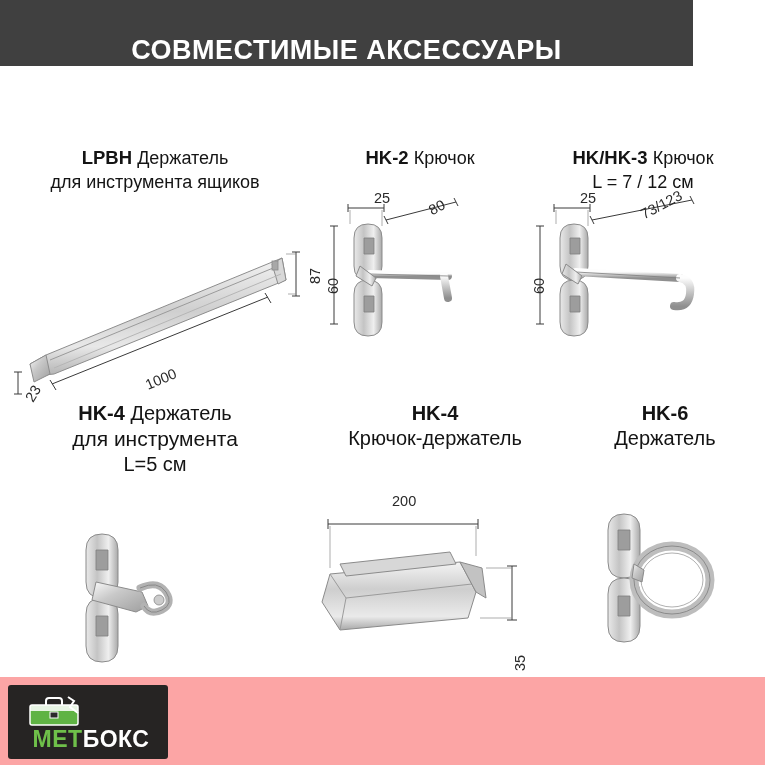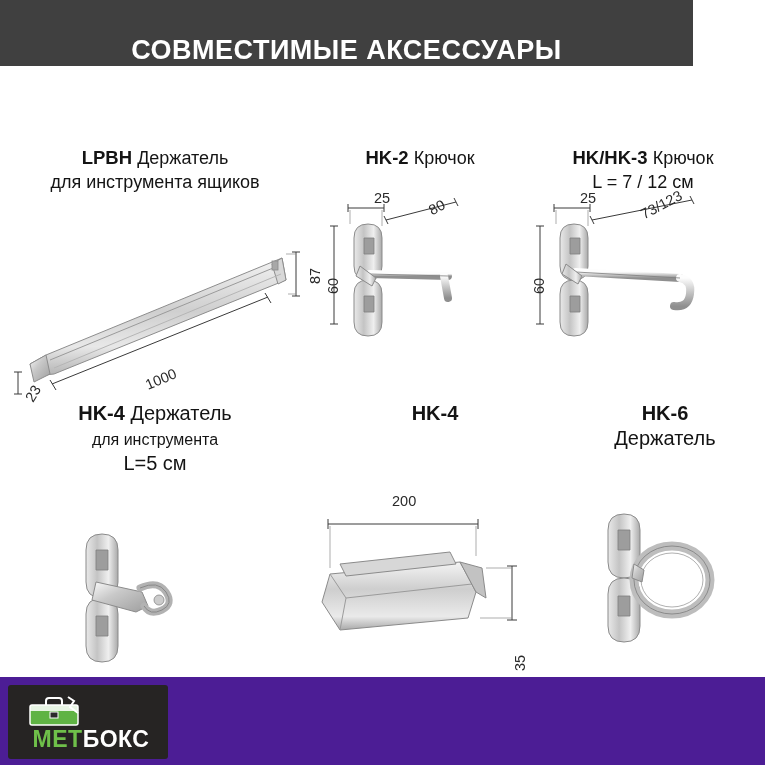--- a/index.html
+++ b/index.html
@@ -51,21 +51,21 @@
   .dim.rot90{transform:rotate(-90deg);transform-origin:left top;}
   .dim.rotm{transform:rotate(-28deg);transform-origin:left top;}
   .dim.rotm2{transform:rotate(-23deg);transform-origin:left top;}
   .dim.rotm3{transform:rotate(-58deg);transform-origin:left top;}
 
   svg{display:block;overflow:visible;}
 
   
   .footer{
     position:absolute;left:0;bottom:0;width:765px;height:88px;
-    background:#4c1d95;
+    background:#fca5a5;
   }
   .logo-box{
     position:absolute;left:8px;bottom:6px;
     width:160px;height:74px;
     background:#262423;
     border-radius:3px;
     display:flex;align-items:center;
     overflow:hidden;
   }
   .logo-inner{position:relative;width:160px;height:74px;}
@@ -232,41 +232,42 @@
 
       <div class="dim" style="left:52px;top:44px;">25</div>
       <div class="dim rotm" style="left:110px;top:62px;">73/123</div>
       <div class="dim rot90" style="left:3px;top:148px;">60</div>
     </div>
 
     <div class="cell" style="left:10px;top:295px;width:290px;height:300px;">
       <div class="cap" style="position:absolute;left:0;top:0;width:290px;font-size:20px;">
         <span class="code">HK-4</span>
         <span class="sub" style="font-size:20px;">Держатель</span><br>
-        <span class="sub" style="font-size:16px;">для инструмента</span><br>
+        <span class="sub" style="font-size:21px;">для инструмента</span><br>
         <span class="sub" style="font-size:20px;text-align:right;">L=5 см</span>
       </div>
 
       <svg width="240" height="160" style="position:absolute;left:30px;top:125px;">
 
         <path d="M62,8 q16,0 16,16 l0,32 q0,16 -16,16 q-16,0 -16,-16 l0,-32 q0,-16 16,-16 z" fill="url(#plateA)" stroke="#8b8b8b" stroke-width="1"></path>
         <path d="M62,72 q16,0 16,16 l0,32 q0,16 -16,16 q-16,0 -16,-16 l0,-32 q0,-16 16,-16 z" fill="url(#plateA)" stroke="#8b8b8b" stroke-width="1"></path>
         <path d="M56,24 l12,0 l0,20 l-12,0 z" fill="#9d9d9d" stroke="#7d7d7d" stroke-width="0.8"></path>
         <path d="M56,90 l12,0 l0,20 l-12,0 z" fill="#9d9d9d" stroke="#7d7d7d" stroke-width="0.8"></path>
 
         <path d="M56,56 l46,10 l6,14 l-12,6 l-44,-12 z" fill="url(#metal2)" stroke="#8b8b8b" stroke-width="1"></path>
         <path d="M100,62 q18,-8 26,4 q8,12 -4,18 q-12,6 -18,-4" fill="none" stroke="#b2b2b2" stroke-width="7" stroke-linecap="round"></path>
         <path d="M100,62 q18,-8 26,4 q8,12 -4,18 q-12,6 -18,-4" fill="none" stroke="#7e7e7e" stroke-width="0.8"></path>
         <circle cx="119" cy="74" r="5" fill="#cccccc" stroke="#888" stroke-width="0.8"></circle>
       </svg>
     </div>
 
     <div class="cell" style="left:300px;top:295px;width:270px;height:300px;">
       <div class="cap" style="position:absolute;left:0;top:0;width:270px;font-size:20px;">
         <span class="code">HK-4</span><br>
+        <span class="sub" style="font-size:20px;">Крючок-держатель</span>
       </div>
 
       <svg width="260" height="170" style="position:absolute;left:0;top:105px;">
         <defs>
           <linearGradient id="plateB" x1="0" y1="0" x2="0" y2="1">
             <stop offset="0%" stop-color="#f4f4f4"></stop>
             <stop offset="40%" stop-color="#cecece"></stop>
             <stop offset="80%" stop-color="#eaeaea"></stop>
             <stop offset="100%" stop-color="#a9a9a9"></stop>
           </linearGradient>

